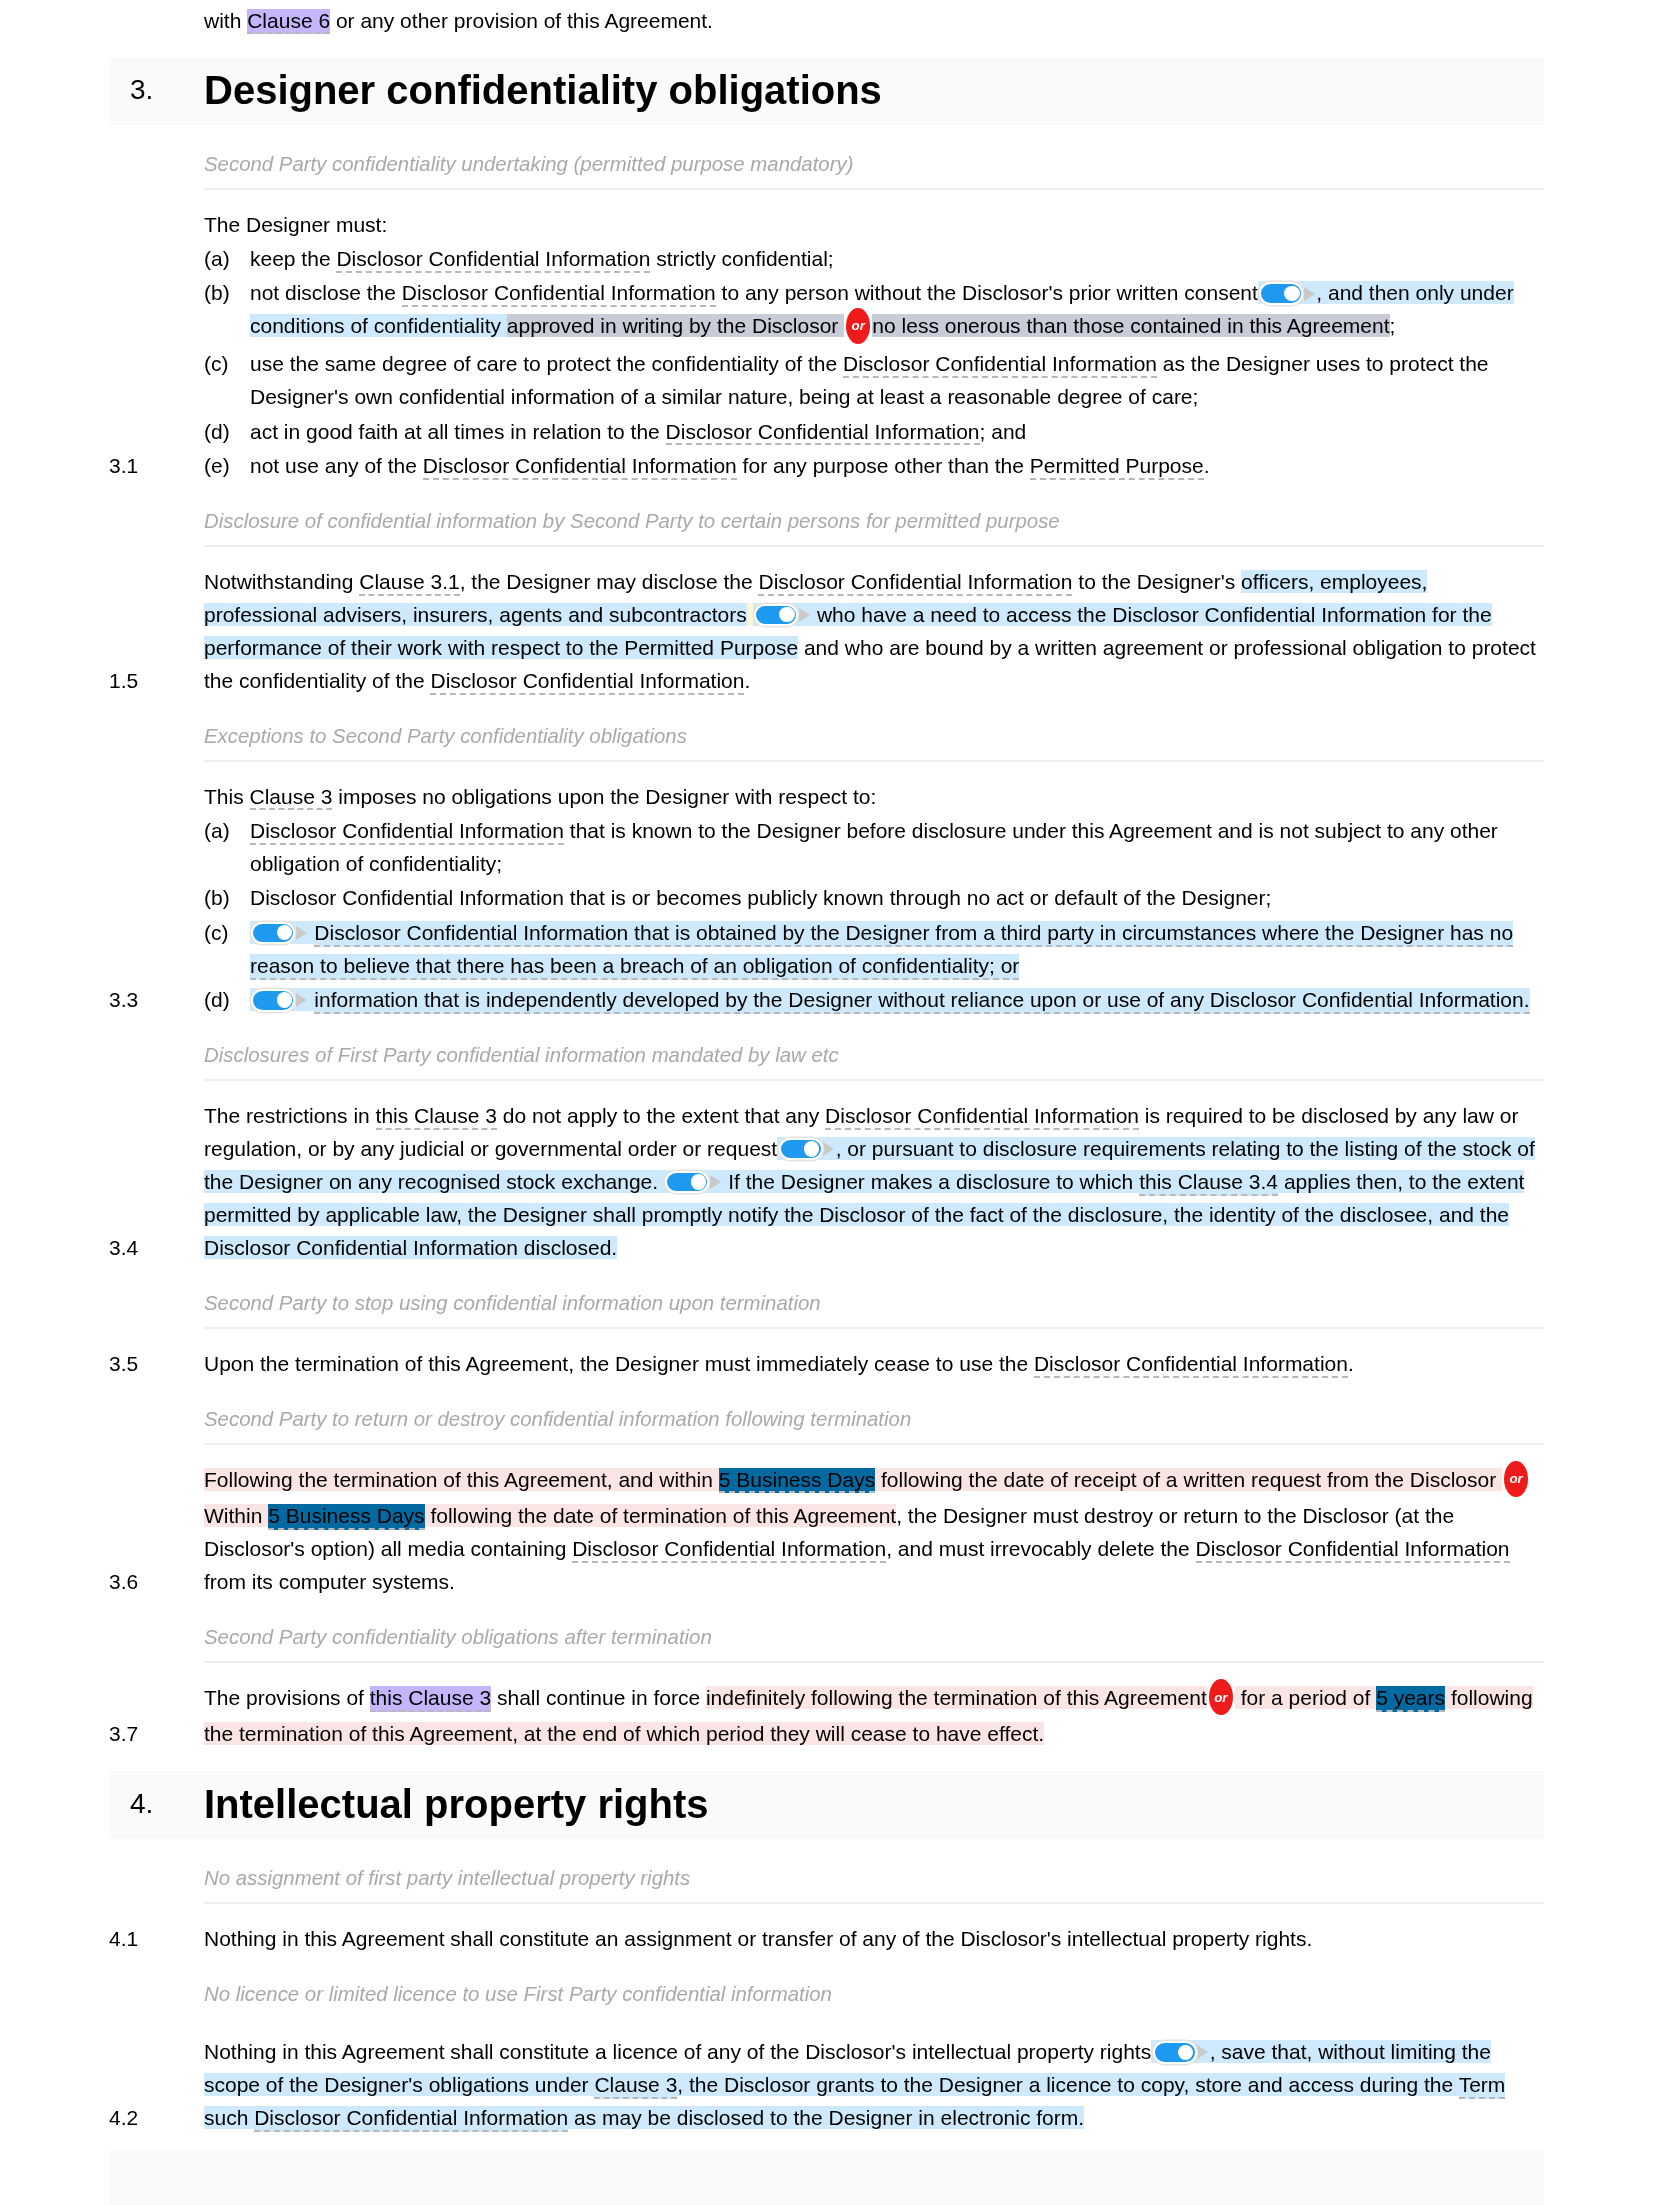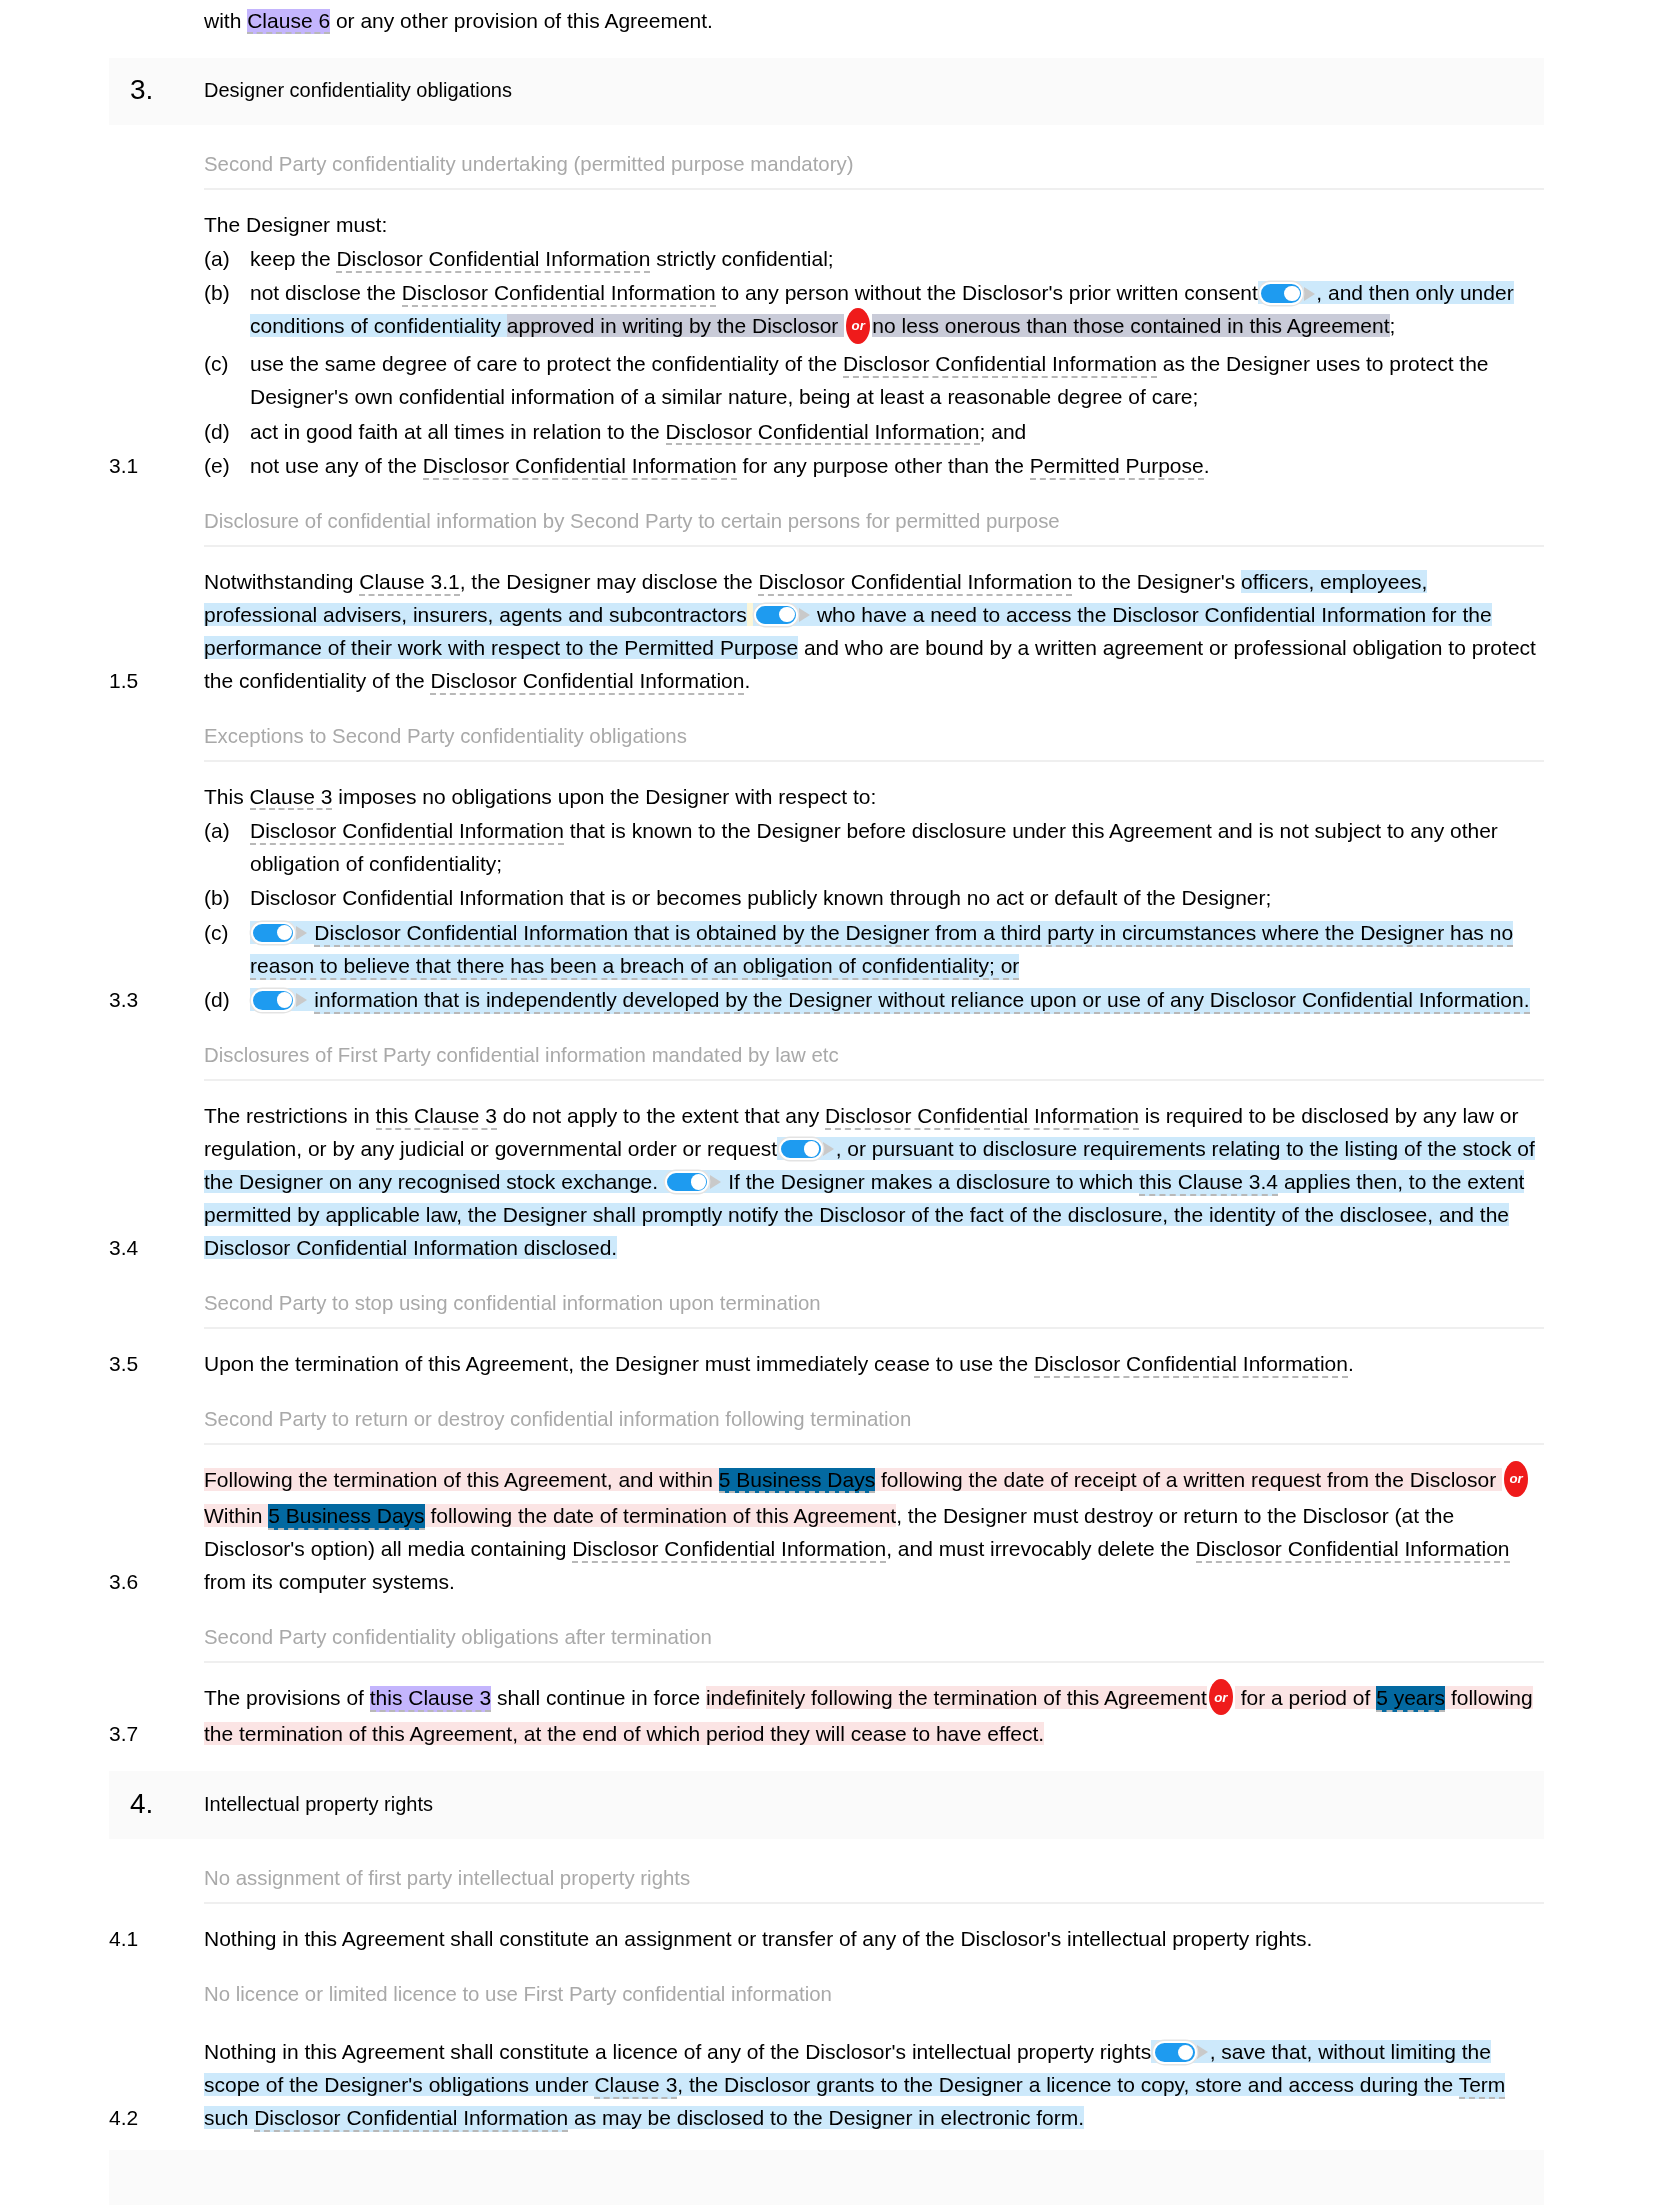--- a/index.html
+++ b/index.html
@@ -41,29 +41,30 @@
     align-items: flex-start;
   }
   .section-head .num {
     font-size: 28px;
     line-height: 34px;
     width: 74px;
     flex: 0 0 74px;
     font-weight: 400;
   }
   .section-head .title {
-    font-size: 20px;
+    font-size: 40px;
     line-height: 34px;
-    font-weight: 400;
+    font-weight: 700;
     text-align: right;
   }
 
   
   .caption {
     color: #a9a9a9;
+    font-style: italic;
     font-size: 20.4px;
     line-height: 28px;
     margin: 25px 126px 0 204px;
     padding-bottom: 9.8px;
     border-bottom: 2.8px solid #efefef;
   }
   .caption.nobar { border-bottom: none; }
 
   
   .clause {

